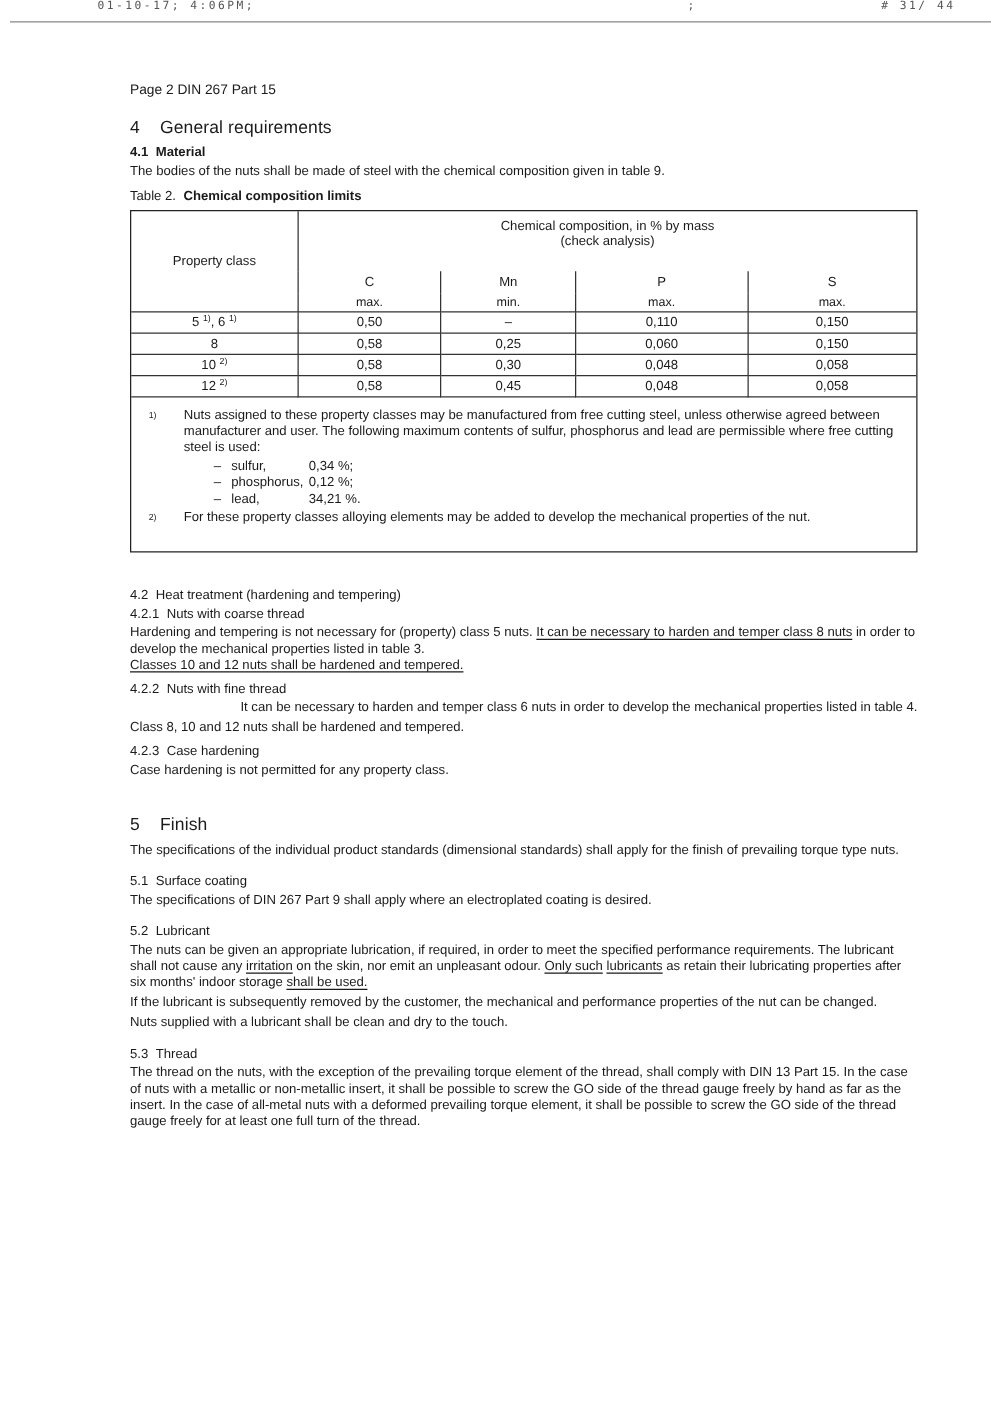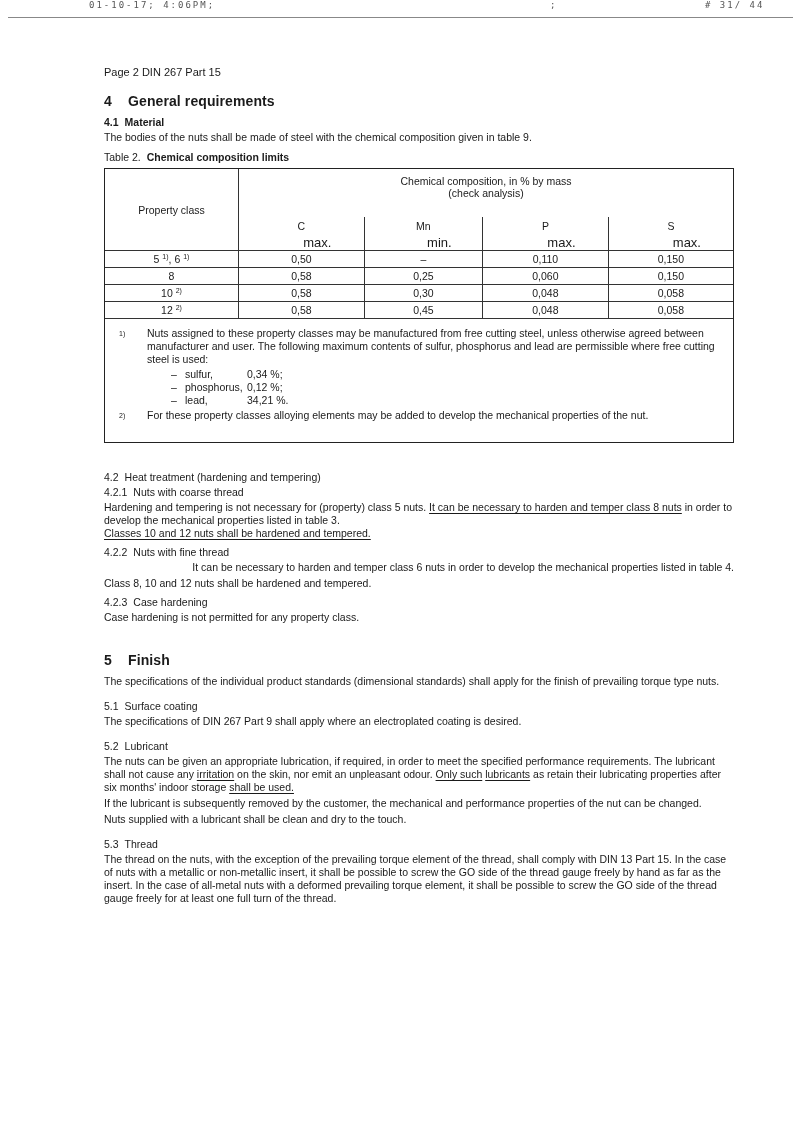--- a/index.html
+++ b/index.html
@@ -5,49 +5,49 @@
   html, body { margin: 0; padding: 0; background: #ffffff; }
   body {
     width: 793px; height: 1122px; position: relative; overflow: hidden;
     font-family: "Liberation Sans", sans-serif; color: #1a1a1a;
   }
   .fax-header {
     position: absolute; left: 0; top: 0; width: 793px; height: 18px;
     font-family: "DejaVu Sans Mono", monospace; font-size: 9px; color: #555;
     letter-spacing: 2px;
   }
-  .fax-header .left { position: absolute; left: 89px; top: 0px; }
+  .fax-header .left { position: absolute; left: 78px; top: 0px; }
   .fax-header .mid { position: absolute; left: 550px; top: 0px; }
   .fax-header .right { position: absolute; left: 705px; top: 0px; }
   .fax-rule {
     position: absolute; left: 8px; top: 17px; width: 785px; height: 1px;
     background: #888;
   }
   .page { position: absolute; left: 104px; top: 66px; width: 630px; }
   .page-label { font-size: 11px; margin: 0 0 15px 0; }
-  h1 { font-size: 14px; font-weight: bold; margin: 0 0 7px 0; letter-spacing: 0.1px; }
+  h1 { font-size: 14px; font-weight: normal; margin: 0 0 7px 0; letter-spacing: 0.1px; }
   h1 .num { display: inline-block; width: 20px; }
   h2 { font-size: 10.5px; font-weight: bold; margin: 0 0 3px 0; }
   h2 .num { display: inline-block; margin-right: 6px; }
   h3 { font-size: 10.5px; font-weight: normal; margin: 0 0 3px 0; }
   h3 .num { display: inline-block; margin-right: 6px; }
   p { font-size: 10.5px; line-height: 13px; margin: 0; }
   .gap-s { height: 6px; }
   .gap-m { height: 12px; }
   .gap-l { height: 28px; }
   .table-caption { font-size: 10.5px; margin: 7px 0 5px 0; }
   .table-caption .bold { font-weight: bold; margin-left: 6px; }
   .table-box { border: 1.5px solid #222; width: 628px; }
   table.comp {
     width: 100%; border-collapse: collapse; font-size: 10.5px;
   }
   table.comp td { border: 1px solid #333; text-align: center; padding: 0; }
   table.comp tr.head1 td.hdr-top { border-bottom: none; height: 42px; vertical-align: top; padding-top: 6px; }
   table.comp tr.head2 td { border-top: none; border-bottom: none; height: 18px; }
-  table.comp tr.head3 td { border-top: none; font-size: 13px; height: 14px; padding-left: 32px; }
+  table.comp tr.head3 td { border-top: none; font-size: 10px; height: 14px; }
   table.comp td.prop-head { width: 133px; vertical-align: middle; }
   table.comp tr.data td { height: 16px; }
   sup { font-size: 7px; vertical-align: 4px; }
   .footnotes { padding: 8px 14px 20px 14px; font-size: 10.5px; line-height: 13px; }
   .fn { display: flex; gap: 12px; }
   .fn-mark { width: 16px; flex: none; }
   .fn-list { margin: 2px 0 2px 52px; }
   .fn-list div { height: 13px; }
   .fn-list .dash { display: inline-block; width: 14px; }
   .fn-list .el { display: inline-block; width: 62px; }

